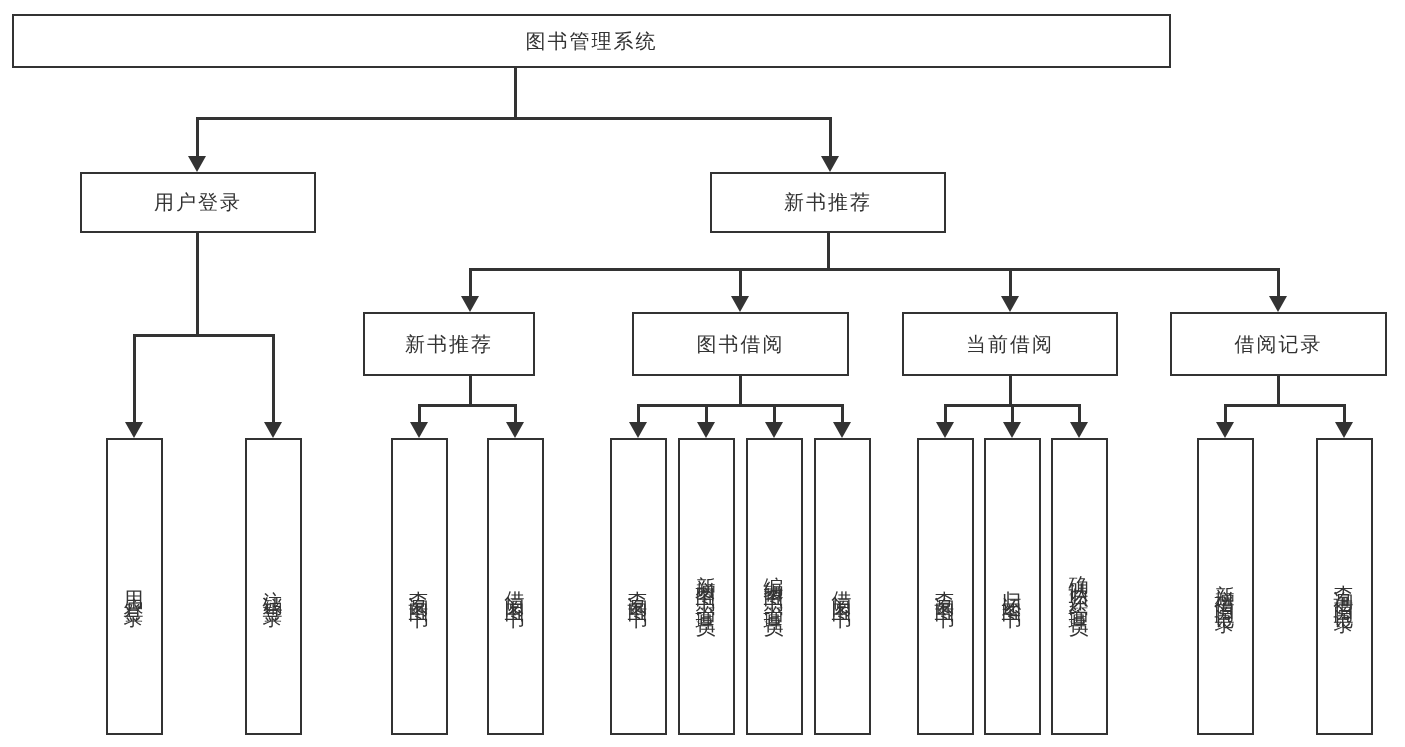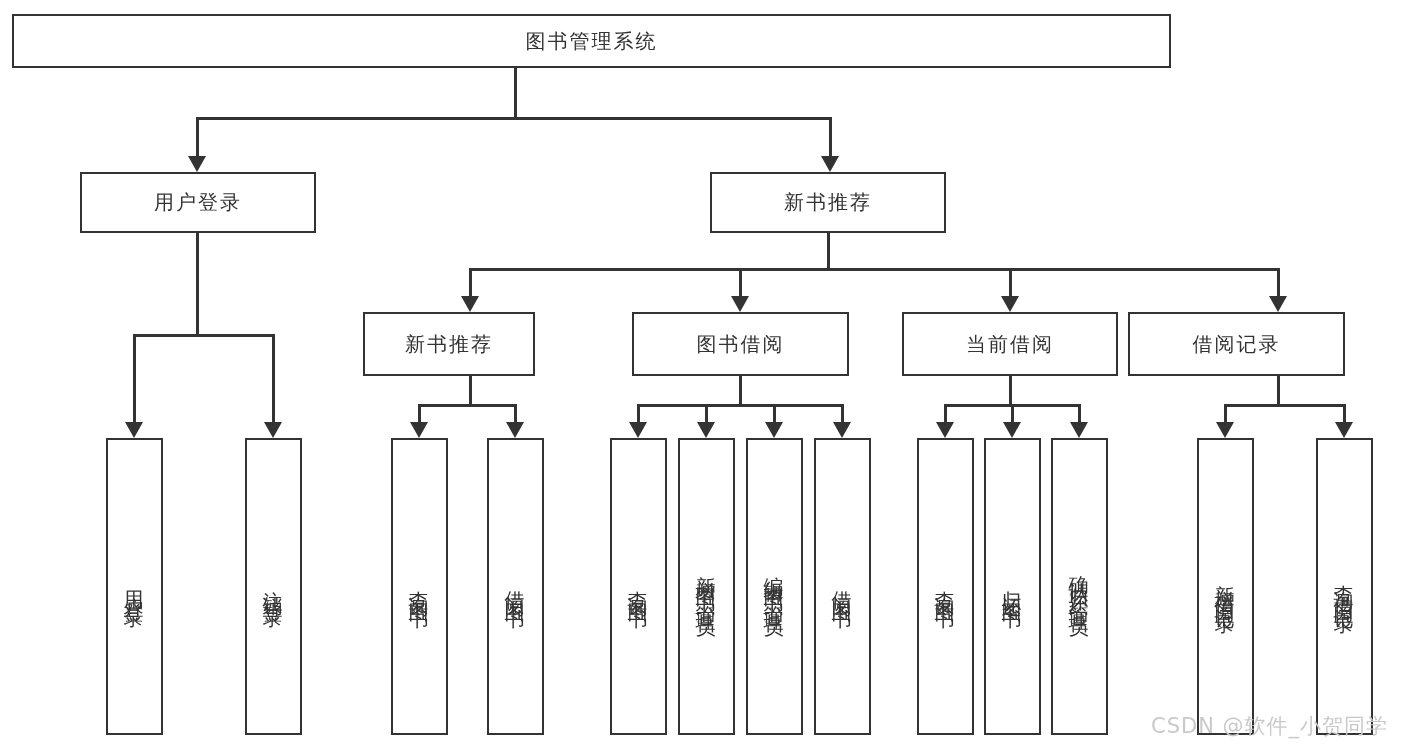--- a/index.html
+++ b/index.html
@@ -70,21 +70,21 @@
   <div class="vline" style="left:739px;top:268px;height:30px"></div>
   <div class="ahead" style="left:731px;top:296px"></div>
   <div class="vline" style="left:1009px;top:268px;height:30px"></div>
   <div class="ahead" style="left:1001px;top:296px"></div>
   <div class="vline" style="left:1277px;top:268px;height:30px"></div>
   <div class="ahead" style="left:1269px;top:296px"></div>
 
   <div class="node" style="left:363px;top:312px;width:172px;height:64px">新书推荐</div>
   <div class="node" style="left:632px;top:312px;width:217px;height:64px">图书借阅</div>
   <div class="node" style="left:902px;top:312px;width:216px;height:64px">当前借阅</div>
-  <div class="node" style="left:1128px;top:312px;width:217px;height:64px">借阅记录</div>
+  <div class="node" style="left:1170px;top:312px;width:217px;height:64px">借阅记录</div>
 
   <div class="vline" style="left:469px;top:375px;height:31px"></div>
   <div class="hline" style="left:418px;top:404px;width:98px"></div>
   <div class="vline" style="left:418px;top:404px;height:20px"></div>
   <div class="ahead" style="left:410px;top:422px"></div>
   <div class="vline" style="left:514px;top:404px;height:20px"></div>
   <div class="ahead" style="left:506px;top:422px"></div>
 
   <div class="vline" style="left:739px;top:375px;height:31px"></div>
   <div class="hline" style="left:637px;top:404px;width:206px"></div>
@@ -124,15 +124,14 @@
   <div class="node leaf" style="left:746px;top:438px;width:57px;height:297px">编辑图书（管理员）</div>
   <div class="node leaf" style="left:814px;top:438px;width:57px;height:297px">借阅图书</div>
 
   <div class="node leaf" style="left:917px;top:438px;width:57px;height:297px">查询图书</div>
   <div class="node leaf" style="left:984px;top:438px;width:57px;height:297px">归还图书</div>
   <div class="node leaf" style="left:1051px;top:438px;width:57px;height:297px">确认归还（管理员）</div>
 
   <div class="node leaf" style="left:1197px;top:438px;width:57px;height:297px">新增借阅记录</div>
   <div class="node leaf" style="left:1316px;top:438px;width:57px;height:297px">查询借阅记录</div>
 
-  <div class="watermark">CSDN @软件_小贺同学</div>
 
 </div>
 
 </body></html>

